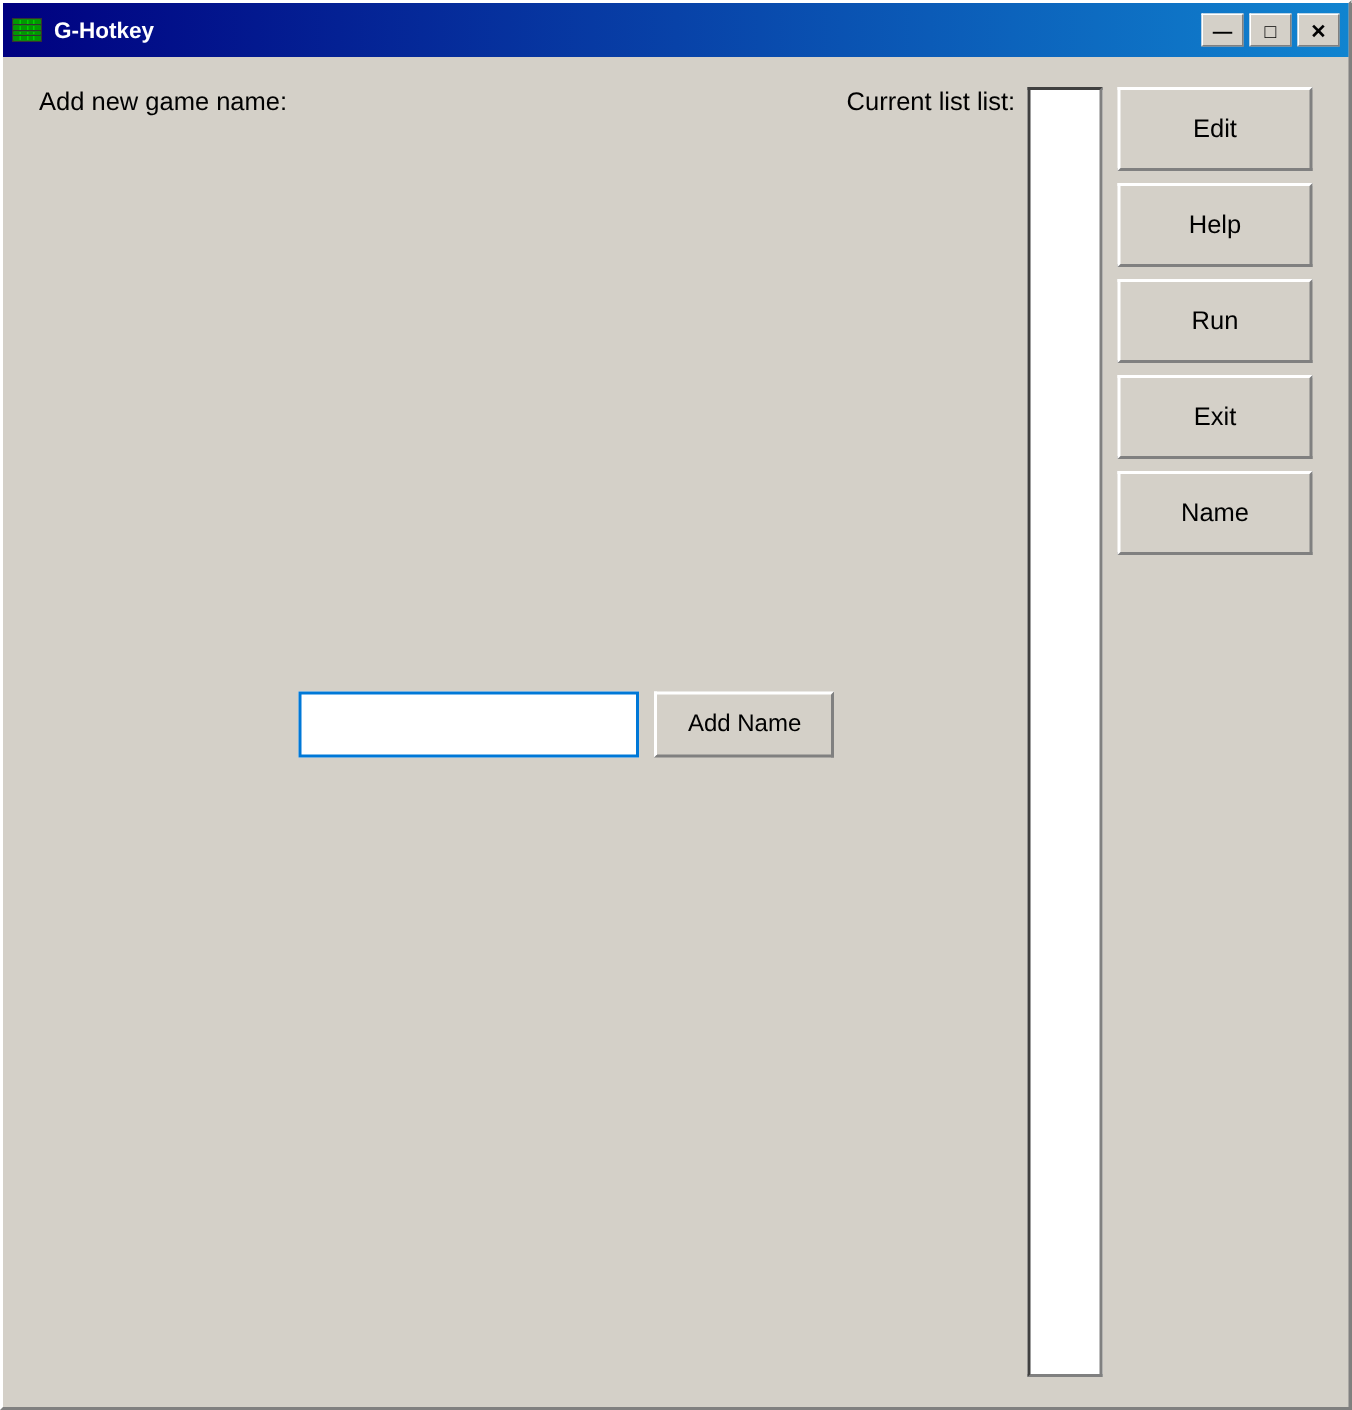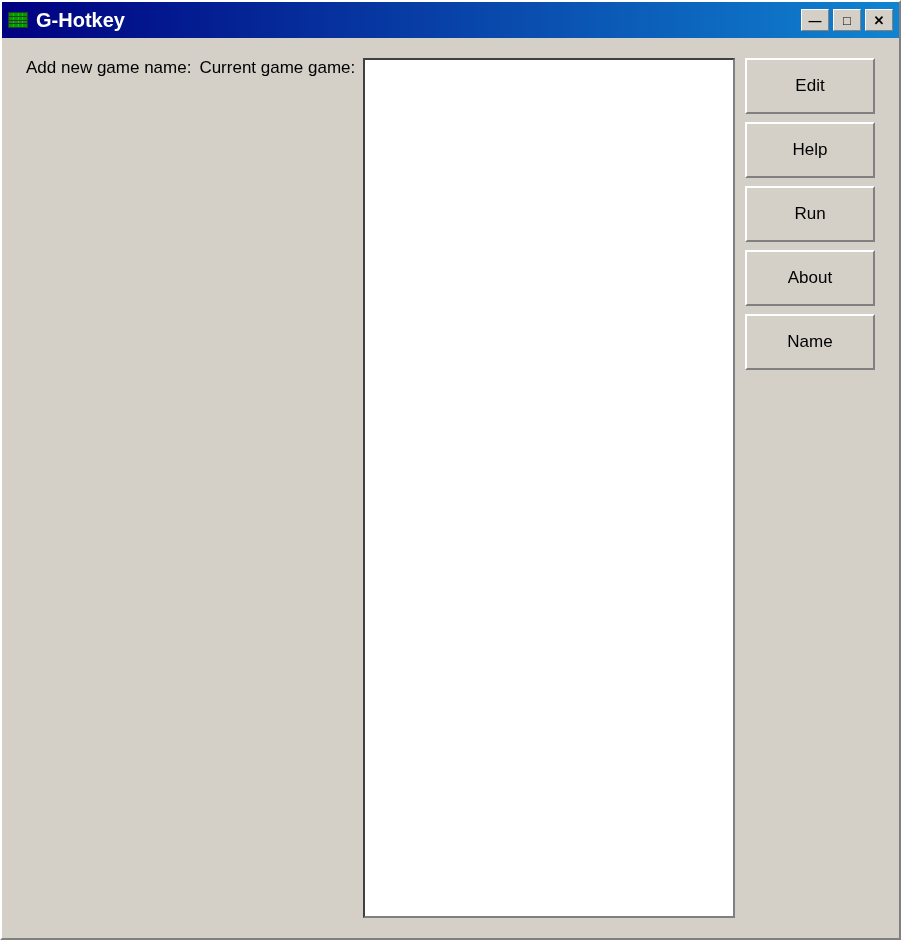--- a/index.html
+++ b/index.html
@@ -62,21 +62,21 @@
       gap: 1px;
     }
 
     .titlebar-icon-row span {
       flex: 1;
       background: #009900;
     }
 
     .titlebar-title {
       color: white;
-      font-size: 20px;
+      font-size: 15px;
       font-weight: bold;
     }
 
     .titlebar-controls {
       display: flex;
       gap: 4px;
     }
 
     .titlebar-btn {
       width: 28px;
@@ -212,28 +212,32 @@
       <button class="titlebar-btn">—</button>
       <button class="titlebar-btn">□</button>
       <button class="titlebar-btn">✕</button>
     </div>
   </div>
 
   <div class="content">
 
     <div class="label">Add new game name:</div>
 
-
-    <div class="label">Current game game:</div>
+    <div class="input-row">
+      <input class="game-name-input" type="text" placeholder="" style="">
+      <button class="add-name-btn">Add Name</button>
+    </div>
+
+    <div class="label">Current list list:</div>
 
     <div class="list-row">
       <div class="game-list"></div>
       <div class="buttons-col">
         <button class="action-btn">Edit</button>
         <button class="action-btn">Help</button>
         <button class="action-btn">Run</button>
-        <button class="action-btn">About</button>
+        <button class="action-btn">Exit</button>
         <button class="action-btn">Name</button>
       </div>
     </div>
 
   </div>
 </div>
 
 </body></html>

